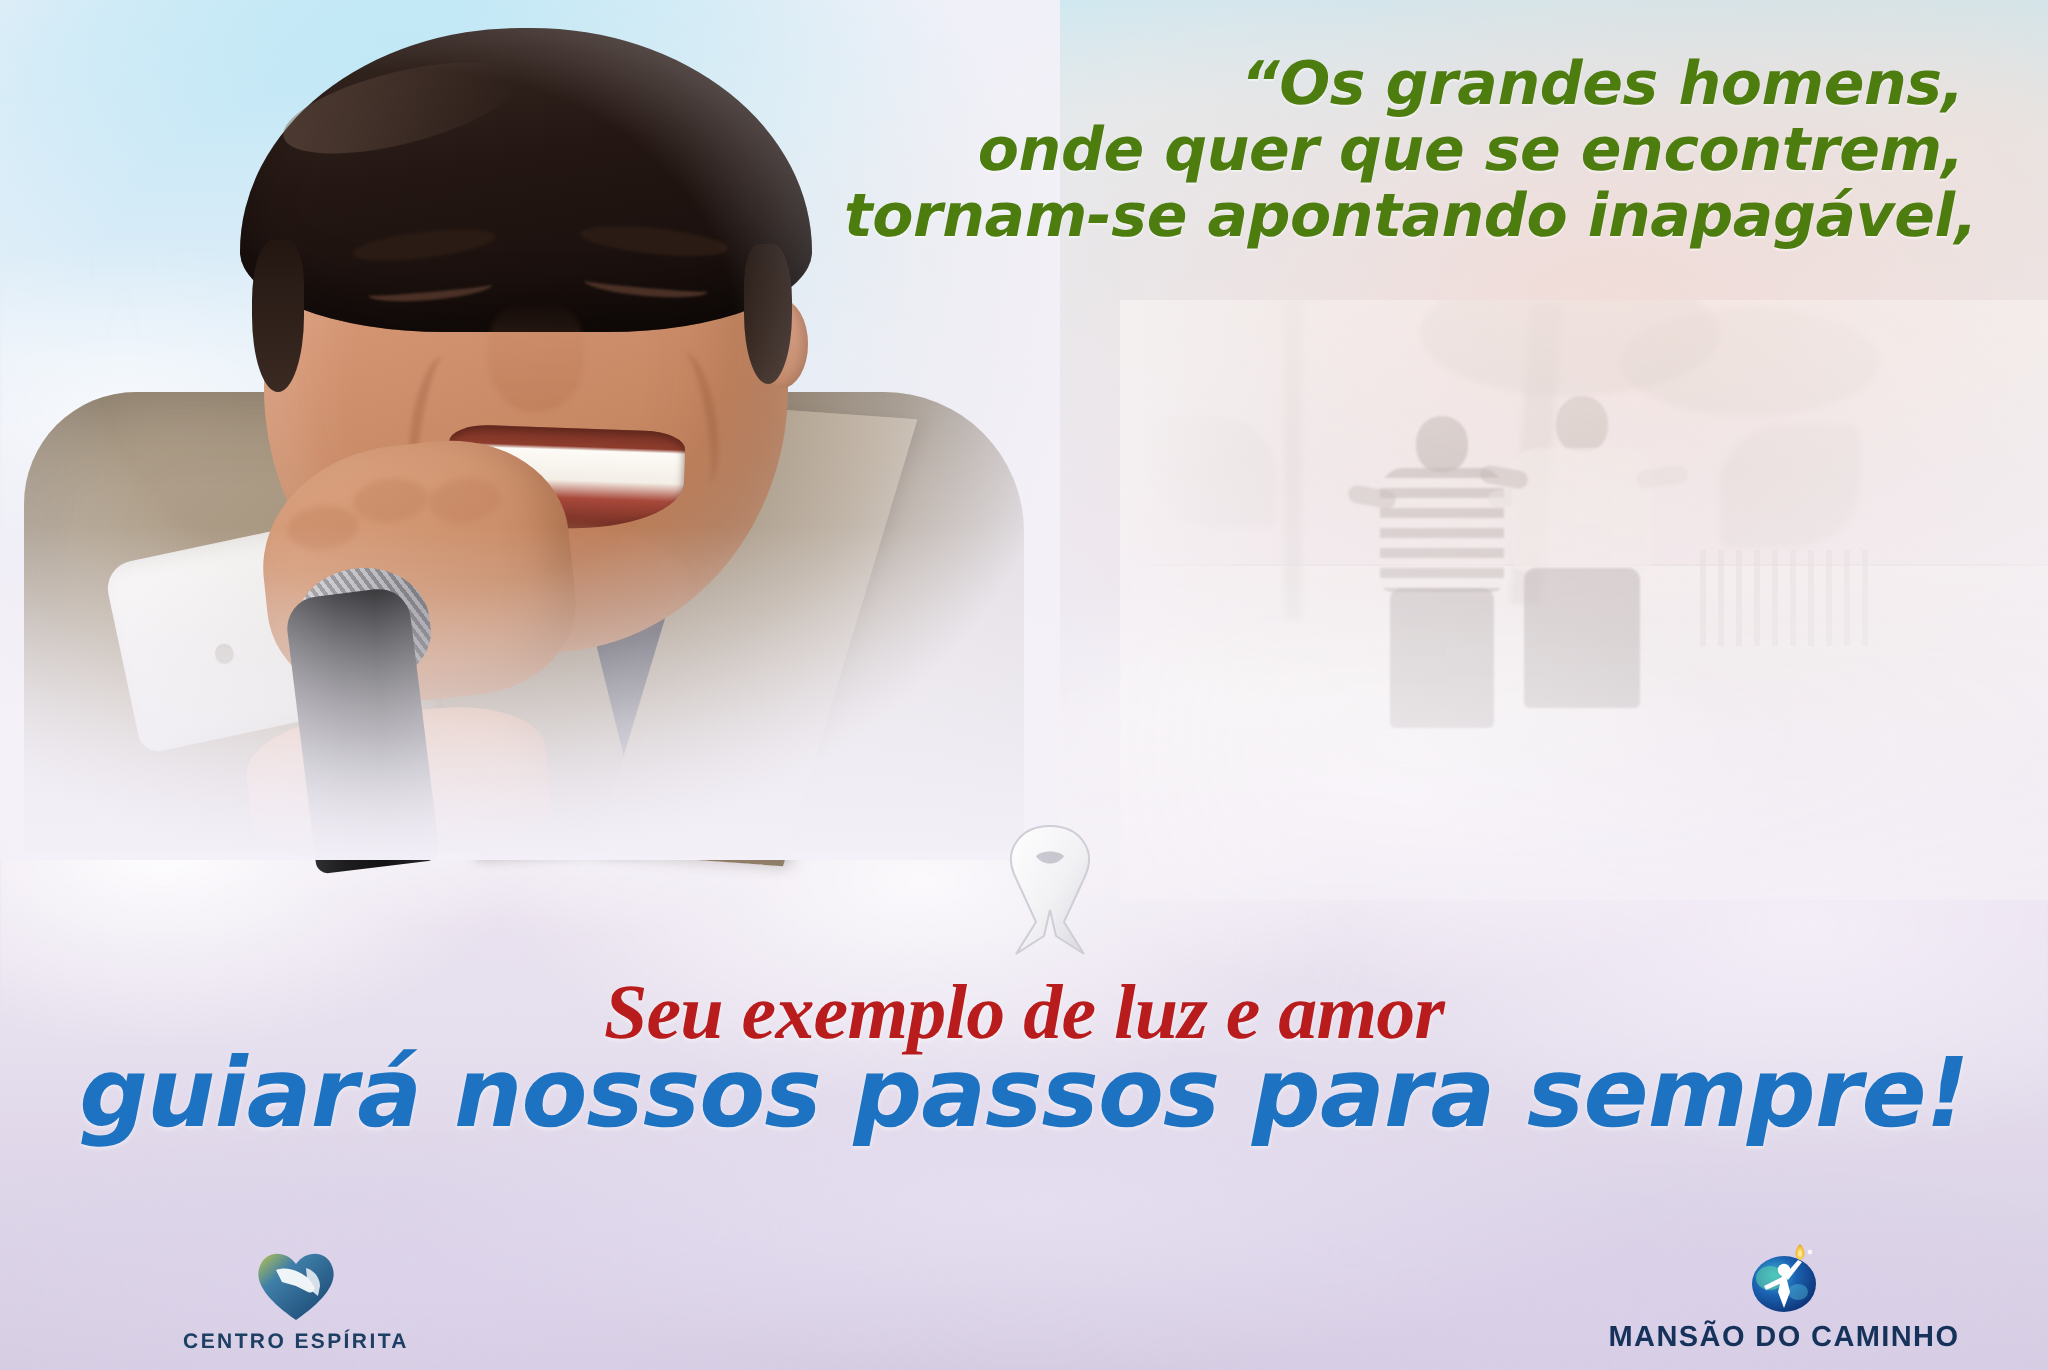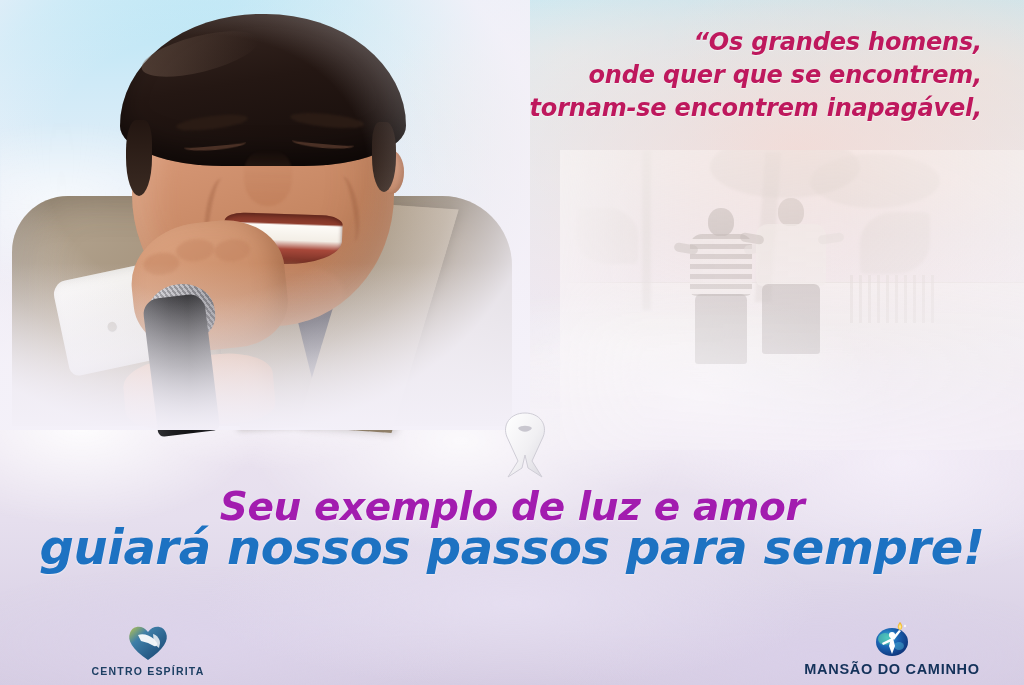--- a/index.html
+++ b/index.html
@@ -267,23 +267,23 @@
   }
 
   
   .quote {
     position:absolute; right:42px; top:26px; width:560px;
     text-align:right; z-index:20;
   }
   .quote-line {
     font-family:"DejaVu Sans", sans-serif;
     font-style:italic; font-weight:bold;
-    font-size:24px; line-height:33px;
+    font-size:30px; line-height:33px;
     letter-spacing:-.2px;
-    color:#be185d;
+    color:#4d7c0f;
     white-space:nowrap;
     text-shadow:0 1px 1px rgba(255,255,255,.55);
   }
   .quote-author {
     margin-top:10px;
     font-family:"DejaVu Sans", sans-serif;
     font-style:italic; font-weight:bold;
     font-size:15px; letter-spacing:.1px;
     color:#1d3f63;
     text-shadow:0 1px 1px rgba(255,255,255,.5);
@@ -300,21 +300,21 @@
     text-align:center; z-index:22;
   }
   .hl {
     font-family:"DejaVu Sans", sans-serif;
     font-style:italic; font-weight:bold;
     font-size:39px; line-height:41px;
     letter-spacing:-.4px;
     text-shadow:0 1px 2px rgba(255,255,255,.50);
   }
   .hl1 { color:#1c31b8; }
-  .hl2 { color:#a21caf; }
+  .hl2 { color:#b91c1c;font-family:Liberation Serif, serif; }
   .hl3 { color:#1d72c2; font-size:48px; }
 
   
   .footer { position:absolute; left:0; right:0; bottom:0; height:84px; z-index:22; }
   .logo-block { position:absolute; bottom:8px; text-align:center; }
   .logo-left  { left:26px; width:244px; }
   .logo-right { right:10px; width:244px; }
   .logo-mark { height:42px; display:flex; align-items:flex-end; justify-content:center; }
   .logo-txt-sm {
     font-family:"Liberation Sans", sans-serif;
@@ -399,21 +399,21 @@
       <div class="knuckle k3"></div>
     </div>
     <div class="hand2"></div>
 
     <div class="p-fade"></div>
   </div>
 
   <div class="quote">
     <div class="quote-line">“Os grandes homens,</div>
     <div class="quote-line">onde quer que se encontrem,</div>
-    <div class="quote-line">tornam-se encontrem inapagável,</div>
+    <div class="quote-line">tornam-se apontando inapagável,</div>
   </div>
 
   <div class="ribbon-wrap">
     <svg width="74" height="78" viewBox="0 0 74 78">
       <defs>
         <linearGradient id="rg" x1="0" y1="0" x2="1" y2="1">
           <stop offset="0%" stop-color="#ffffff"></stop>
           <stop offset="55%" stop-color="#f1f0f3"></stop>
           <stop offset="100%" stop-color="#d9d8df"></stop>
         </linearGradient>

